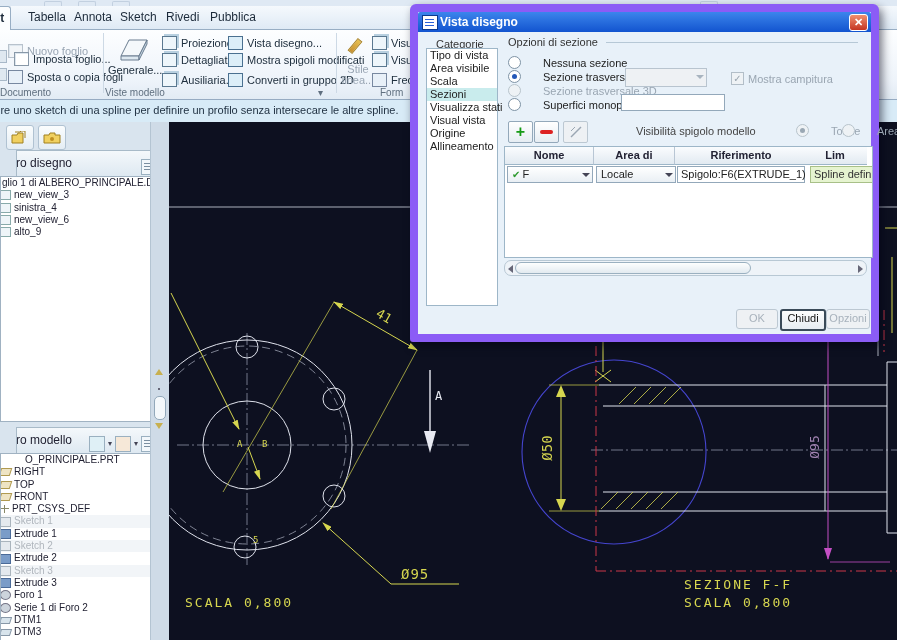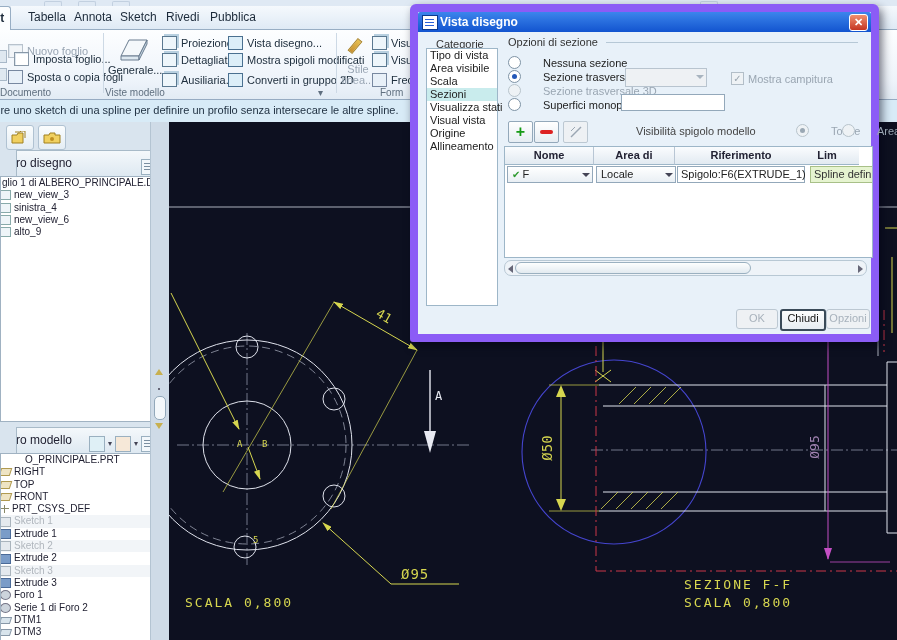--- a/index.html
+++ b/index.html
@@ -545,21 +545,21 @@
     </div>
   <div class="radio-row" style="left:424px;top:112px">
     <span class="radio dis"></span>
       <span class="dim">Area</span>
     </div>
 
   <div class="table">
     <div class="th" style="left:0;width:88px">Nome</div>
     <div class="th" style="left:89px;width:80px">Area di sezione</div>
     <div class="th" style="left:170px;width:132px">Riferimento</div>
-    <div class="th" style="left:290px;width:64px;border-right:none">Lim</div>
+    <div class="th" style="left:298px;width:64px;border-right:none">Lim</div>
     <div class="cell" style="left:2px;top:19px">
       <div class="combo" style="position:relative;left:0;top:0;width:66px;height:15px;line-height:15px">
         <span class="chkmark">✔</span><span>F</span><span class="ca"></span></div>
     </div>
     <div class="cell" style="left:91px;top:19px">
       <div class="combo" style="position:relative;left:0;top:0;width:60px;height:15px;line-height:15px">
         <span>Locale</span><span class="ca"></span></div>
     </div>
     <div class="cell" style="left:172px;top:19px">
       <div class="inset" style="width:120px"><span>Spigolo:F6(EXTRUDE_1)</span></div>

